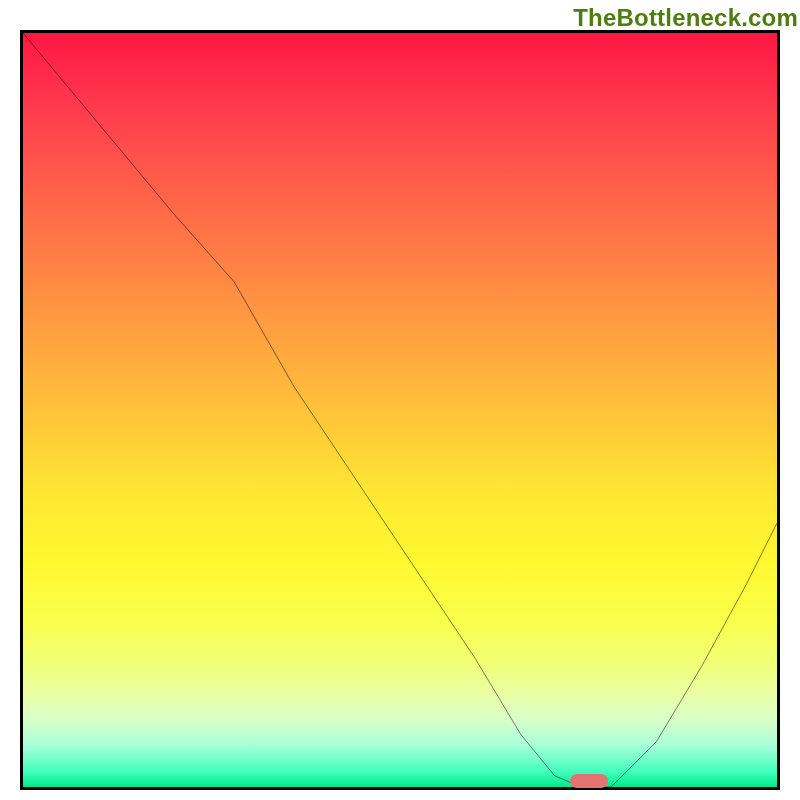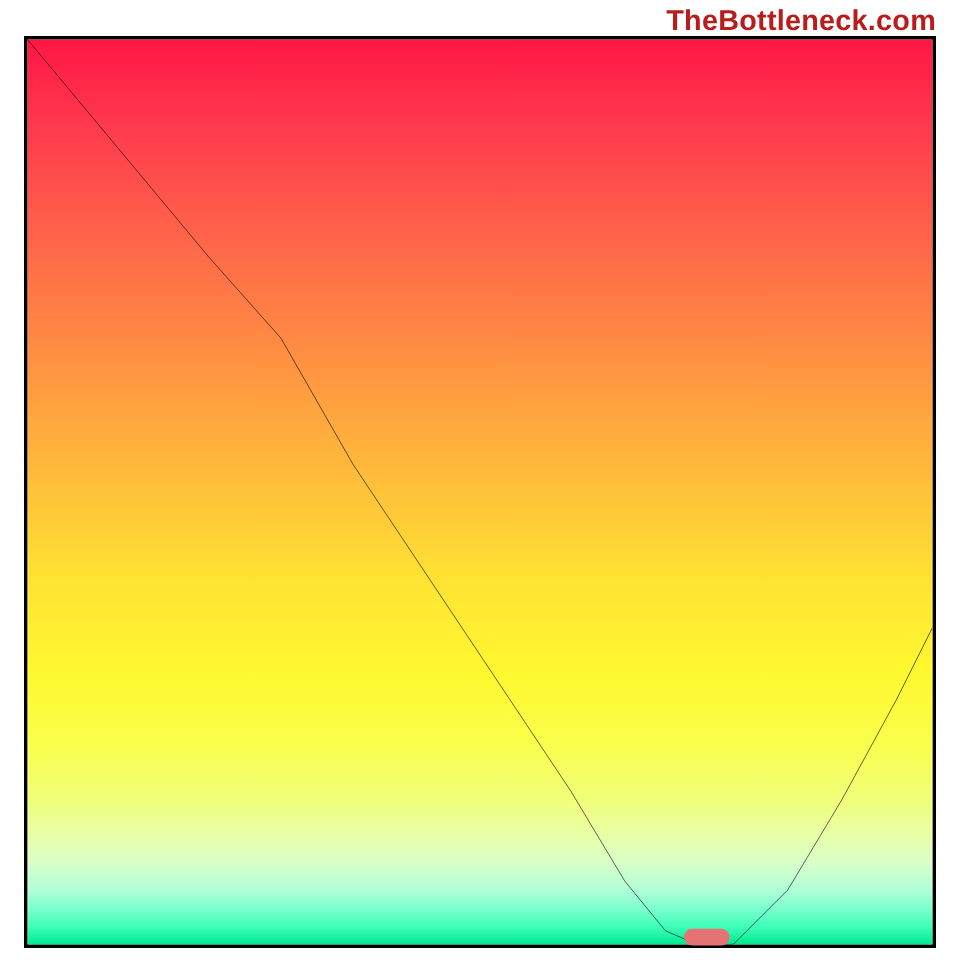--- a/index.html
+++ b/index.html
@@ -12,24 +12,24 @@
     overflow: hidden;
   }
   .container {
     position: relative;
     width: 800px;
     height: 800px;
   }
   .watermark {
     position: absolute;
     top: 4px;
-    right: 20px;
+    right: 2px;
     font-size: 24px;
     font-weight: 600;
-    color: #b91c1c;
+    color: #4d7c0f;
     letter-spacing: 0.2px;
     z-index: 10;
   }
   .plot {
     position: absolute;
     top: 30px;
     left: 20px;
     width: 760px;
     height: 760px;
     border: 3px solid #000000;

